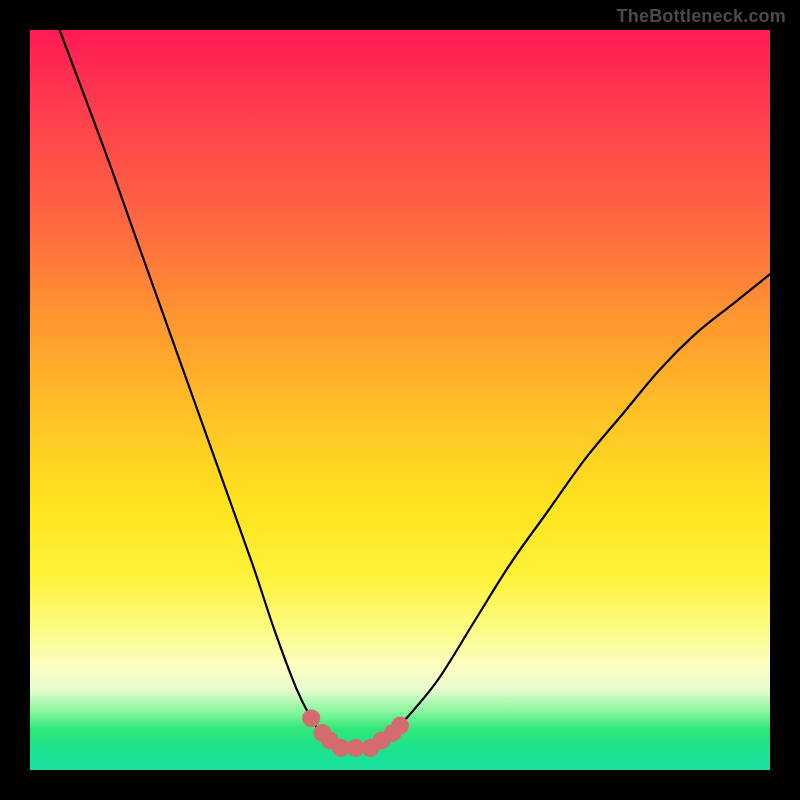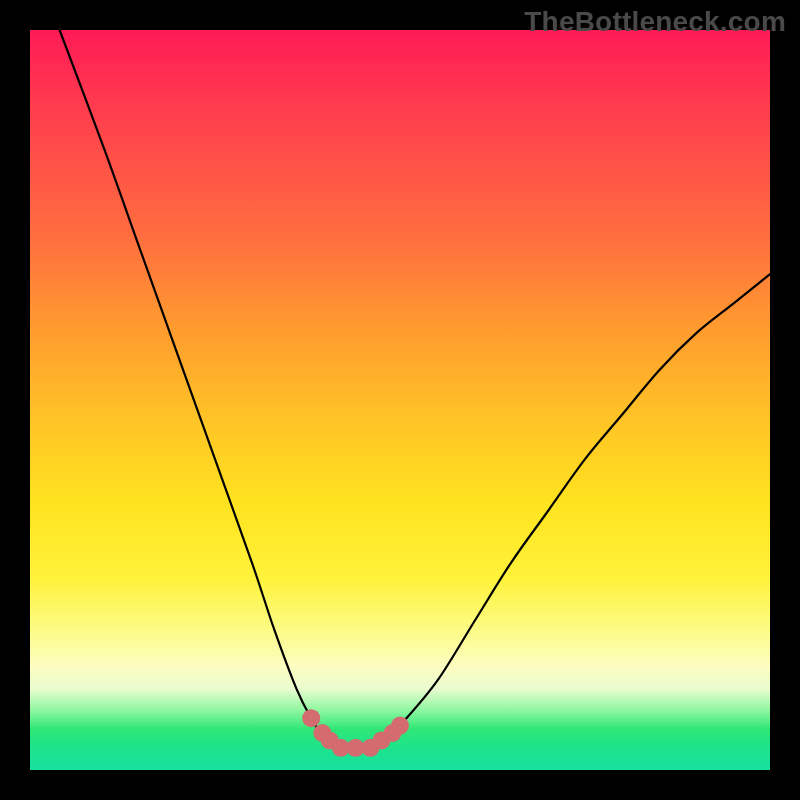--- a/index.html
+++ b/index.html
@@ -15,21 +15,21 @@
     position: relative;
     width: 800px;
     height: 800px;
     background: #000;
   }
   .watermark {
     position: absolute;
     top: 6px;
     right: 14px;
     color: #4a4a4a;
-    font-size: 28px;
+    font-size: 18px;
     font-weight: 600;
     letter-spacing: 0.2px;
     z-index: 10;
     user-select: none;
   }
   .plot-area {
     position: absolute;
     left: 30px;
     top: 30px;
     width: 740px;

